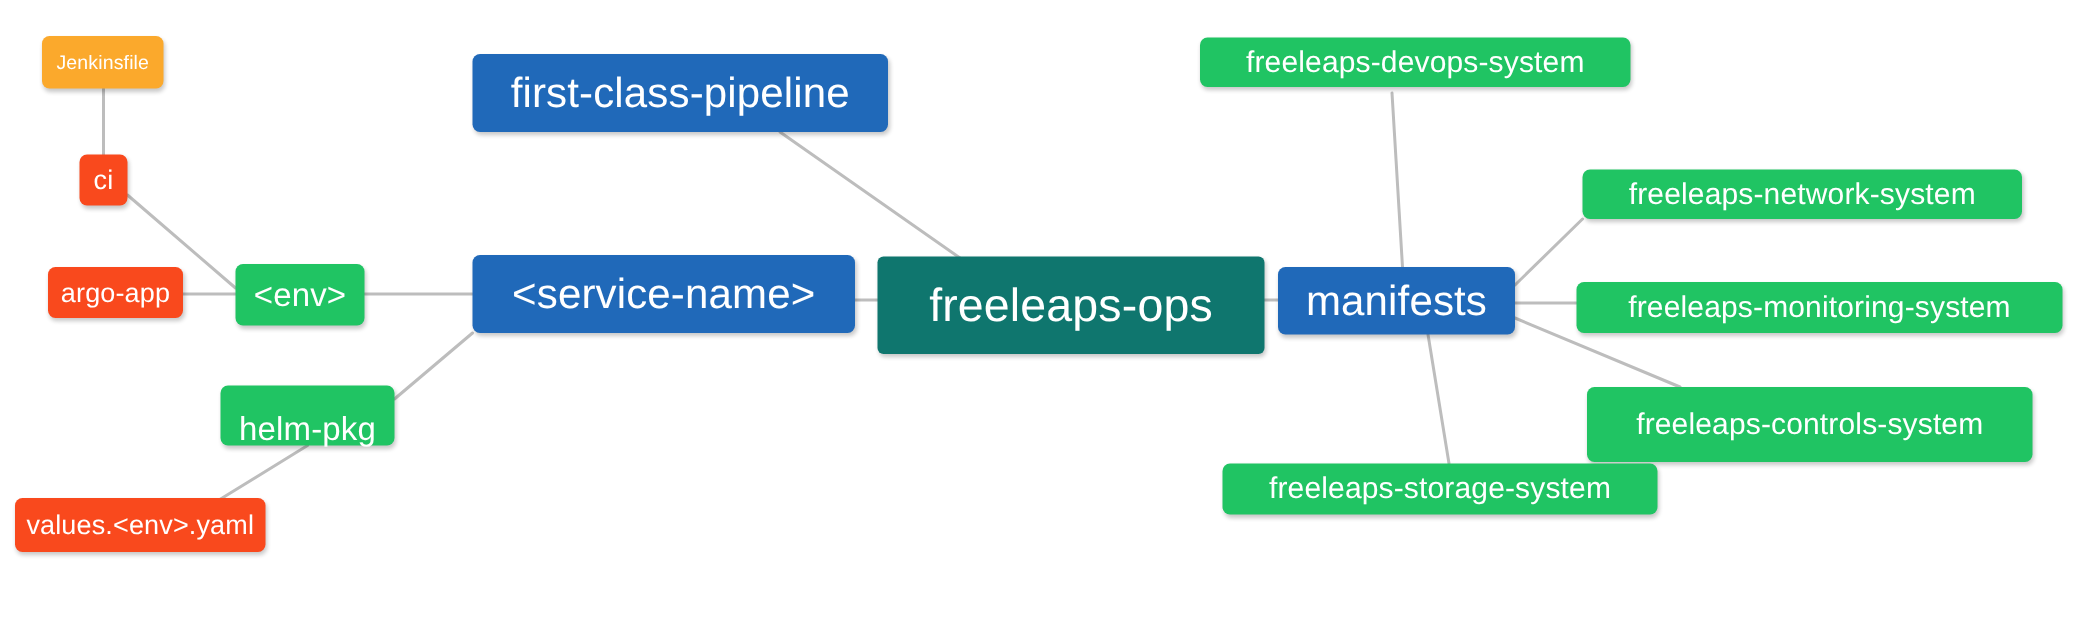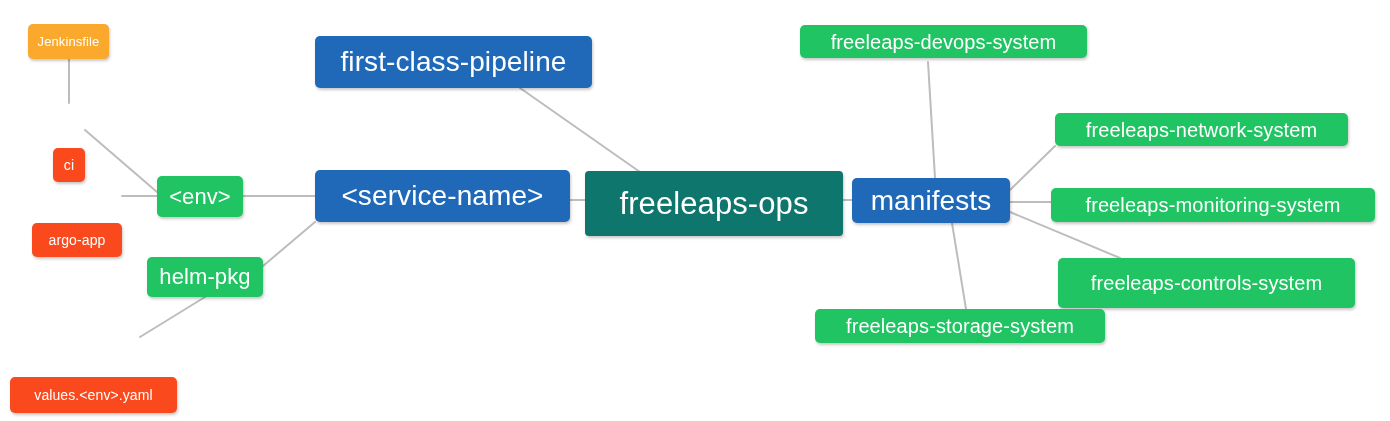--- a/index.html
+++ b/index.html
@@ -53,21 +53,21 @@
   .node-orange {
     background: #fba92c;
   }
   .node-red {
     background: #f9491d;
   }
   .size-xl { font-size: 31px; }
   .size-lg { font-size: 28px; }
   .size-md { font-size: 22px; }
   .size-sm { font-size: 20px; }
-  .size-xs { font-size: 14px; margin-top: 45px; }
+  .size-xs { font-size: 18px; }
   .size-xxs { font-size: 13px; }
 </style>
 </head>
 <body>
 
 <div id="mindmap">
   <svg id="edges" viewBox="0 0 1390 421" xmlns="http://www.w3.org/2000/svg">
       <polyline points="69,59 69,103" fill="none" stroke="#bdbdbd" stroke-width="2" stroke-linecap="round"></polyline>
       <polyline points="85,130 157,192" fill="none" stroke="#bdbdbd" stroke-width="2" stroke-linecap="round"></polyline>
       <polyline points="122,196 157,196" fill="none" stroke="#bdbdbd" stroke-width="2" stroke-linecap="round"></polyline>
@@ -88,21 +88,21 @@
     </div>
     <div class="node node-red size-xs" style="left: 53px; top: 103px; width: 32px; height: 34px;">
       <span>ci</span>
     </div>
     <div class="node node-red size-xs" style="left: 32px; top: 178px; width: 90px; height: 34px;">
       <span>argo-app</span>
     </div>
     <div class="node node-green size-md" style="left: 157px; top: 176px; width: 86px; height: 41px;">
       <span>&lt;env&gt;</span>
     </div>
-    <div class="node node-green size-md" style="left: 147px; top: 257px; width: 116px; height: 40px;">
+    <div class="node node-green size-md" style="left: 147px; top: 257px; width: 116px; height: 40px; align-items: flex-end;">
       <span>helm-pkg</span>
     </div>
     <div class="node node-blue size-lg" style="left: 315px; top: 36px; width: 277px; height: 52px;">
       <span>first-class-pipeline</span>
     </div>
     <div class="node node-red size-xs" style="left: 10px; top: 332px; width: 167px; height: 36px;">
       <span>values.&lt;env&gt;.yaml</span>
     </div>
     <div class="node node-blue size-lg" style="left: 315px; top: 170px; width: 255px; height: 52px;">
       <span>&lt;service-name&gt;</span>

